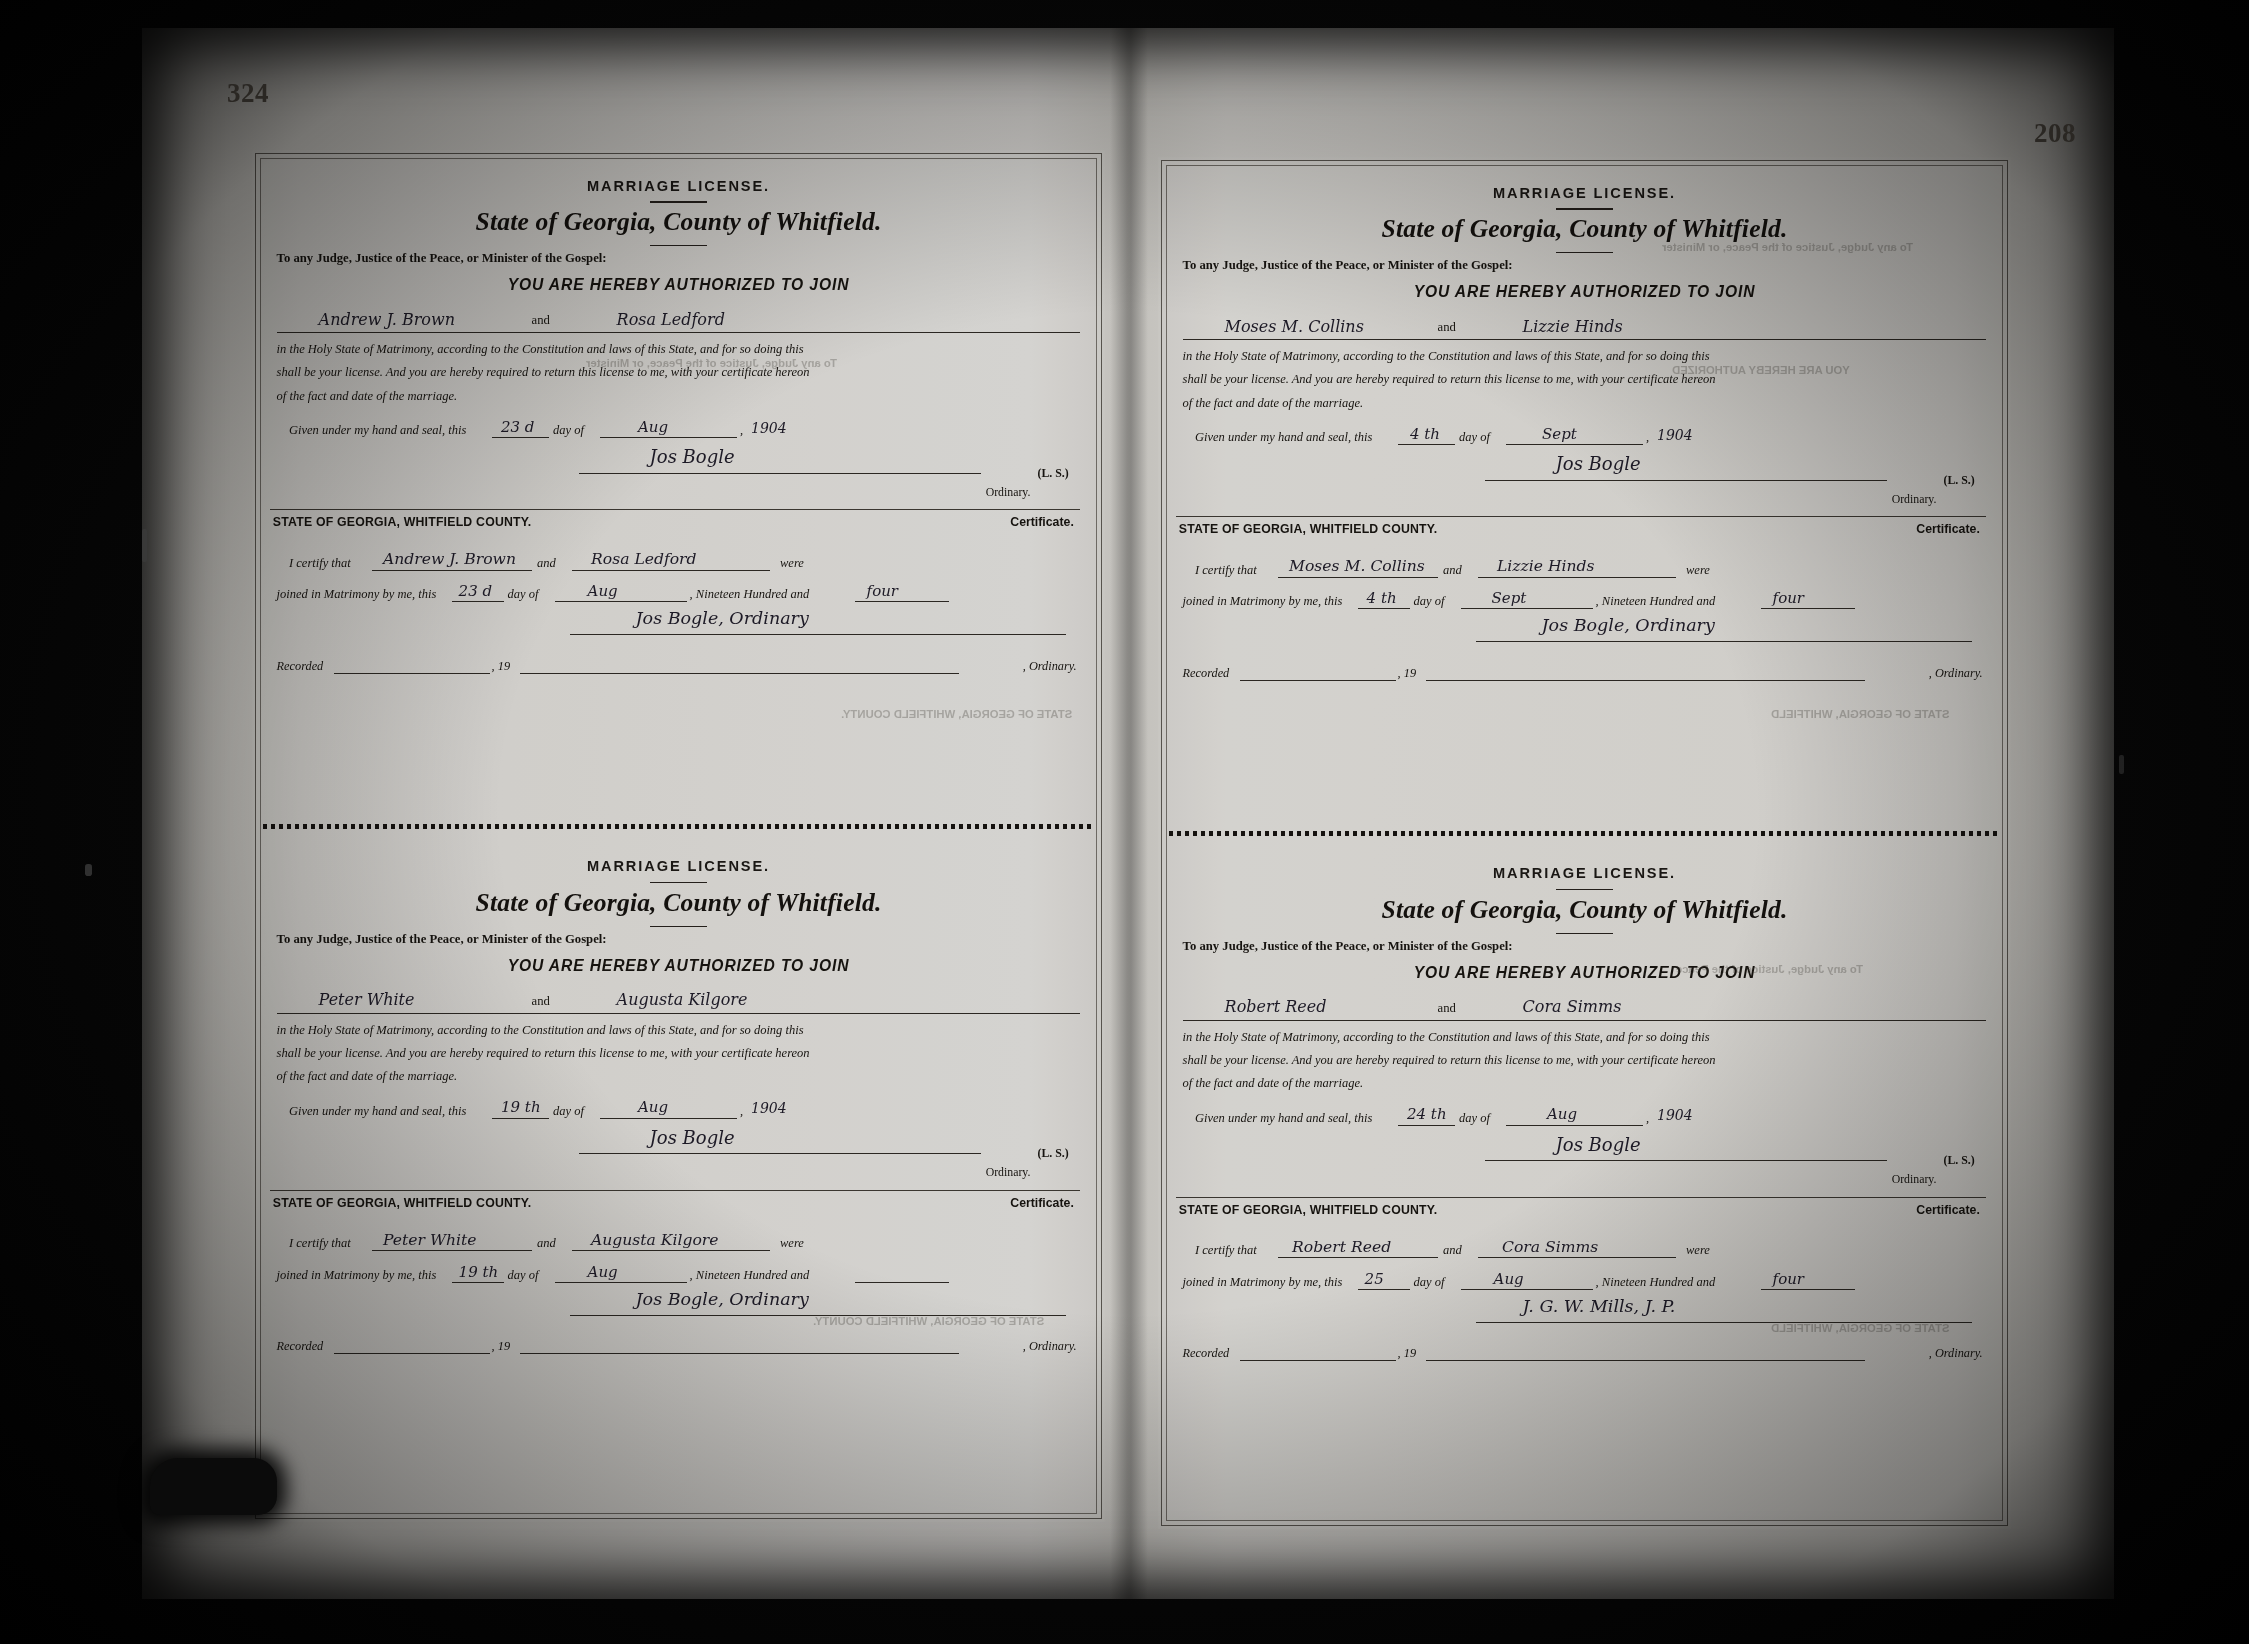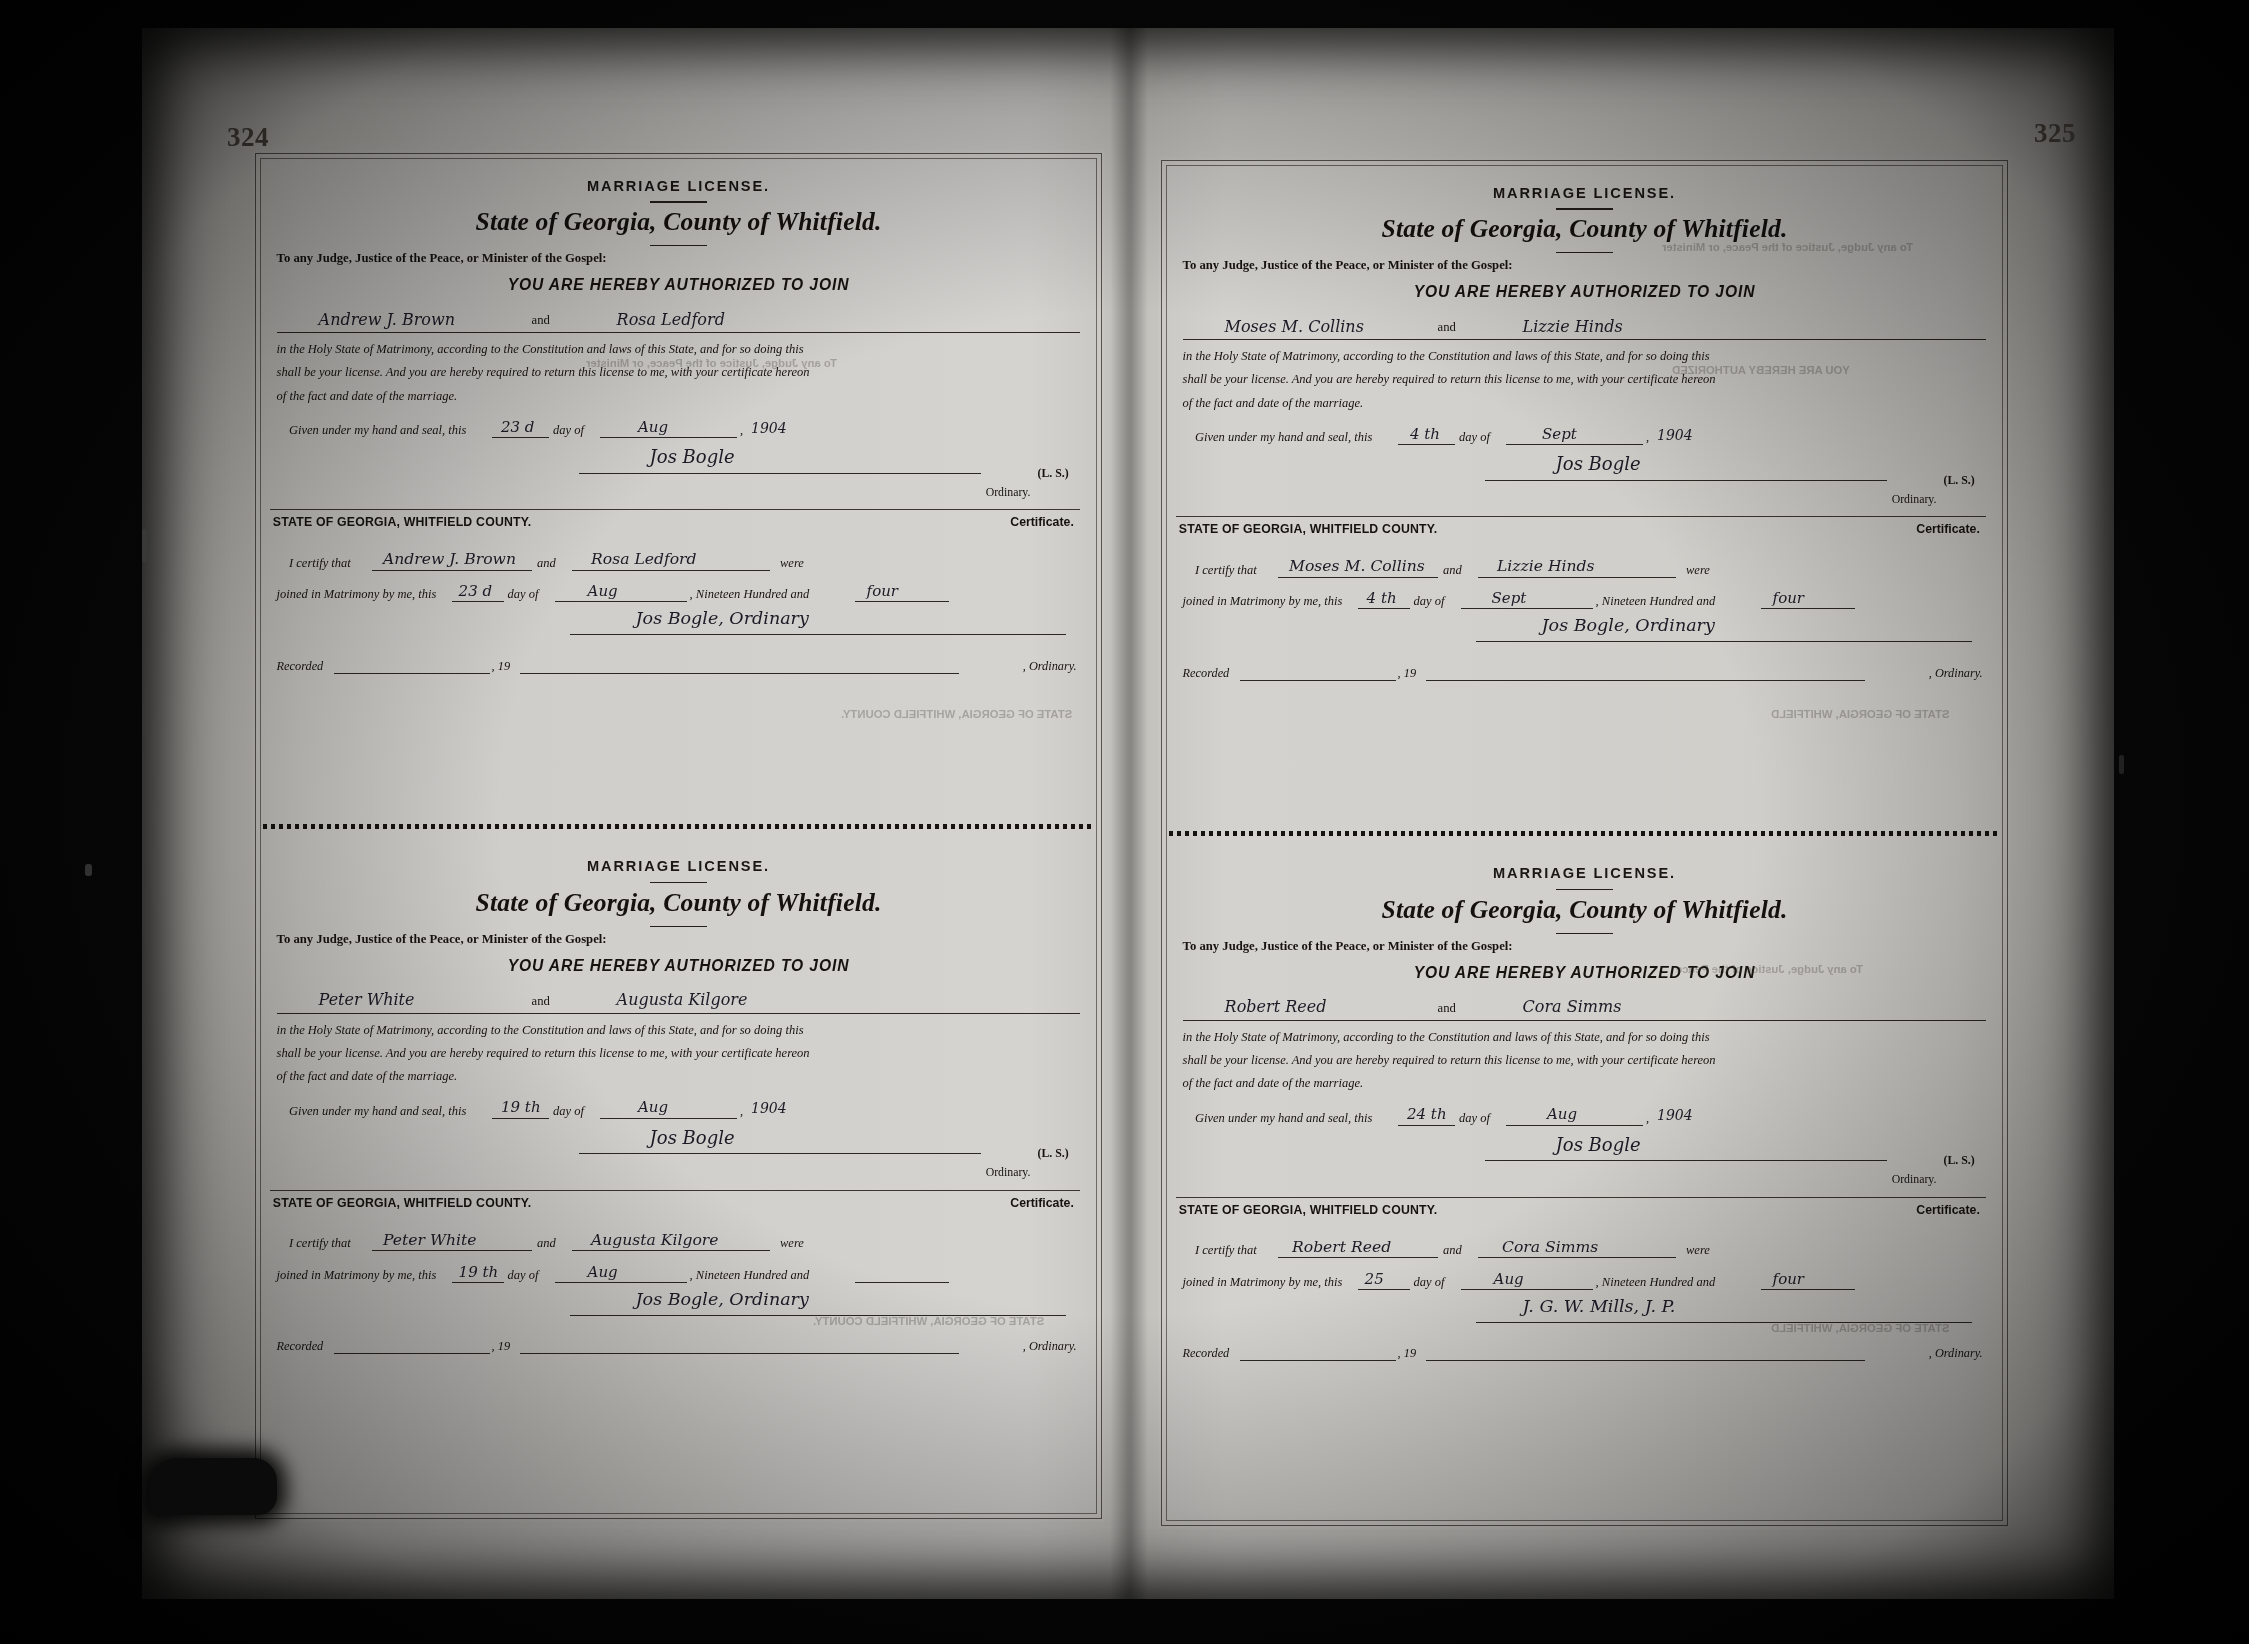--- a/index.html
+++ b/index.html
@@ -71,21 +71,21 @@
 
   
   .page-number {
     position: absolute;
     font-family: "Liberation Serif", serif;
     font-weight: bold;
     font-size: 27px;
     color: #2a2723;
     letter-spacing: 0.5px;
   }
-  #pageno-left  { left: 227px;  top: 78px; margin-top: 44px; }
+  #pageno-left  { left: 227px;  top: 78px; }
   #pageno-right { left: 2034px; top: 118px; }
 
   
   .leaf {
     position: absolute;
     top: 0;
     width: 986px;
     height: 1571px;
   }
   .leaf.left  { left: 0; }
@@ -659,20 +659,20 @@
         <span class="ghost" style="left:609px; top:547px;">STATE OF GEORGIA, WHITFIELD</span>
         <span class="ghost" style="left:514px; top:802px;">To any Judge, Justice of the Peace</span>
         <span class="ghost" style="left:609px; top:1161px;">STATE OF GEORGIA, WHITFIELD</span>
       </div>
     </div>
 
     <div class="vignette"></div>
   </div>
 
   <div class="page-number" id="pageno-left">324</div>
-  <div class="page-number" id="pageno-right">325</div>
+  <div class="page-number" id="pageno-right">208</div>
 
   <div class="thumb"></div>
   <div class="edge-speck" style="left:142px; top:529px; width:4.7px; height:33px; border-radius:1.9px;"></div>
   <div class="edge-speck" style="left:85px; top:864px; width:6.6px; height:12.3px; border-radius:2.8px;"></div>
   <div class="edge-speck" style="left:2119px; top:755px; width:4.7px; height:19px; border-radius:1.9px; opacity:.5;"></div>
 </div>
 
 
 </body></html>

